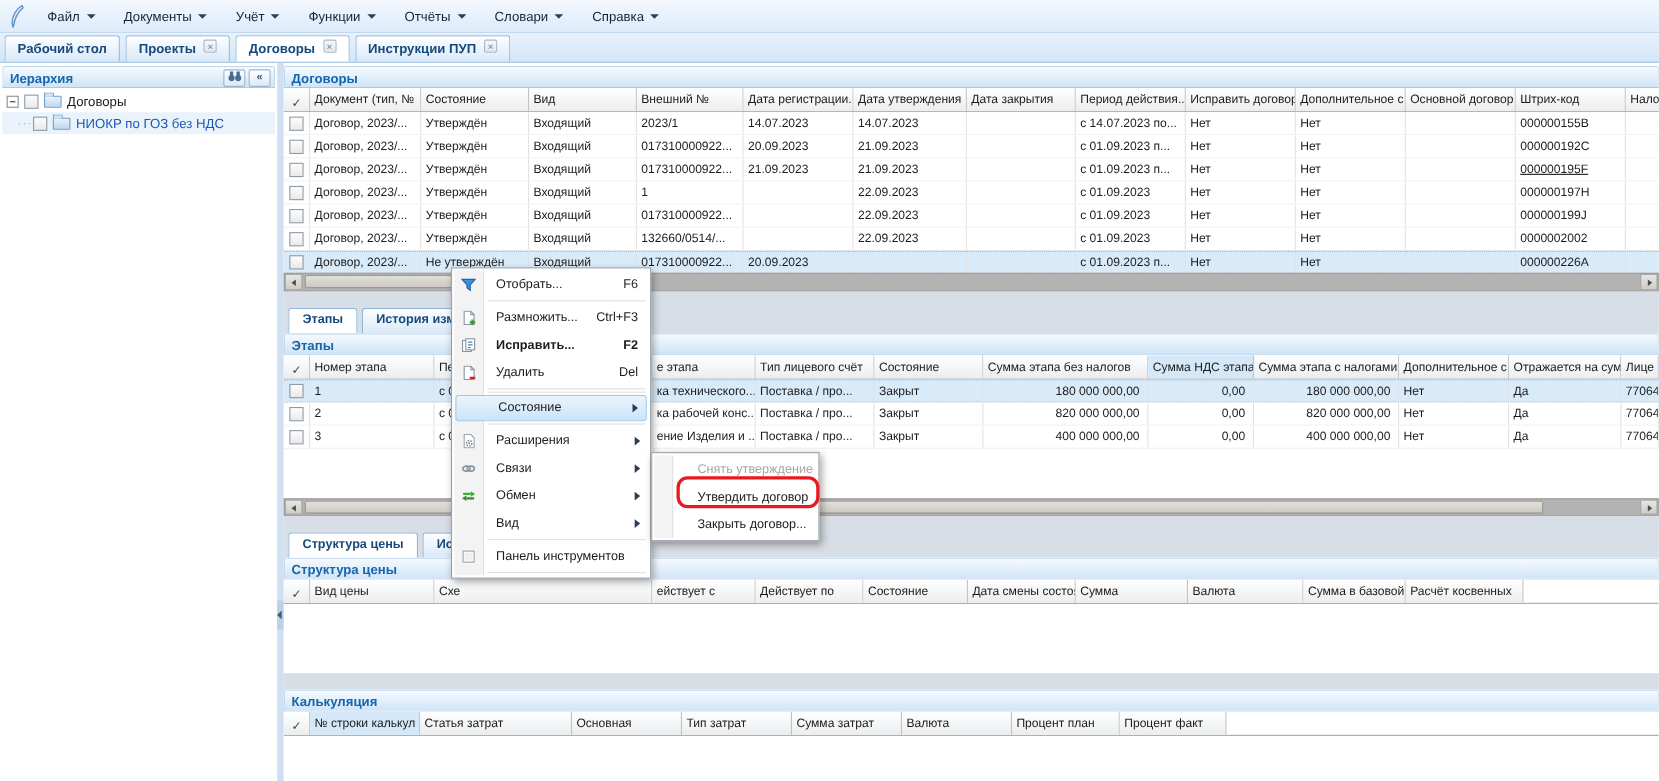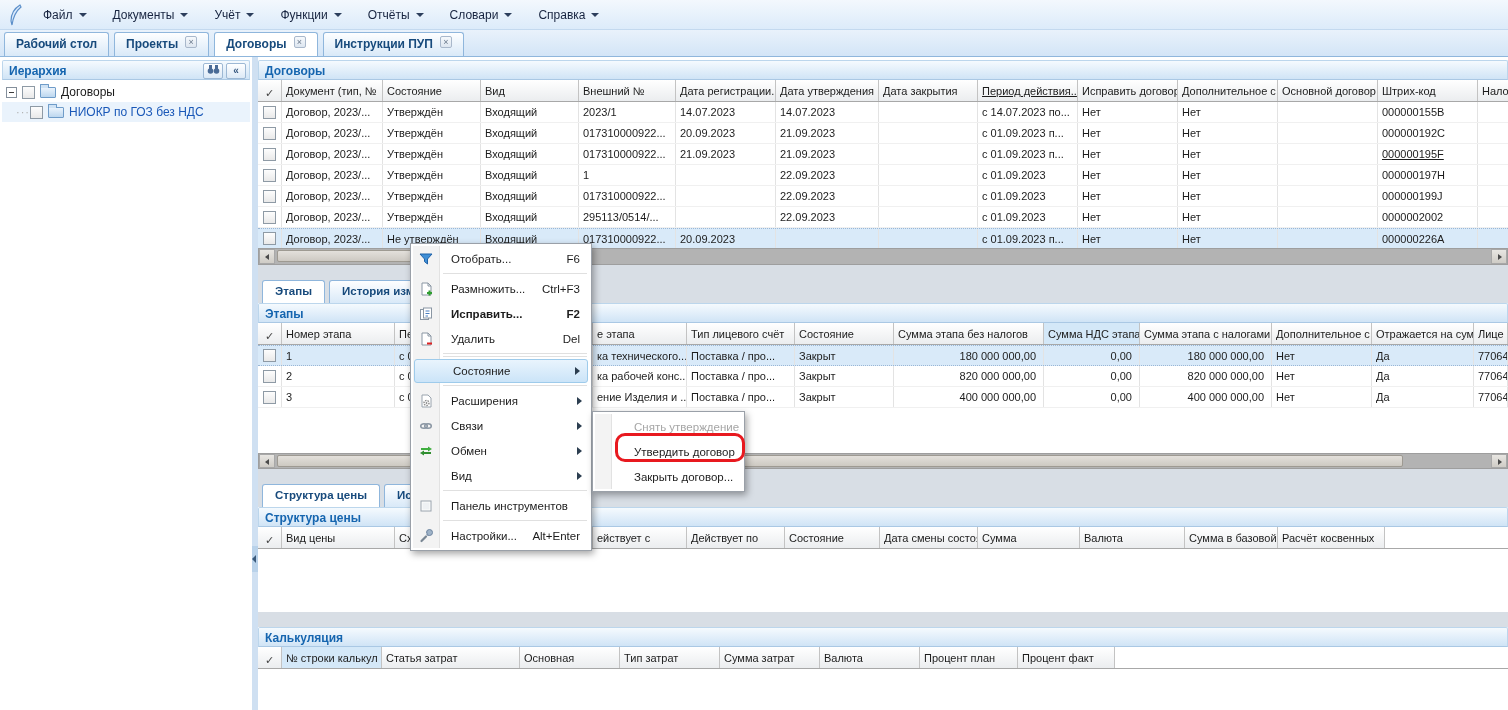--- a/index.html
+++ b/index.html
@@ -216,21 +216,21 @@
 <div class="abs grid" style="left:258px; top:80px; width:1250px; height:168px;">
     <div class="grid-row header">
       <div class="grid-cell cb" style="width: 24px;">✓</div>
       <div class="grid-cell" style="width: 101px;">Документ (тип, №</div>
       <div class="grid-cell" style="width: 98px;">Состояние</div>
       <div class="grid-cell" style="width: 98px;">Вид</div>
       <div class="grid-cell" style="width: 97px;">Внешний №</div>
       <div class="grid-cell" style="width: 100px;">Дата регистрации.</div>
       <div class="grid-cell" style="width: 103px;">Дата утверждения</div>
       <div class="grid-cell" style="width: 99px;">Дата закрытия</div>
-      <div class="grid-cell" style="width: 100px; text-decoration: underline;">Период действия..</div>
+      <div class="grid-cell" style="width: 100px;">Период действия..</div>
       <div class="grid-cell" style="width: 100px;">Исправить договор</div>
       <div class="grid-cell" style="width: 100px;">Дополнительное с</div>
       <div class="grid-cell" style="width: 100px;">Основной договор</div>
       <div class="grid-cell" style="width: 100px;">Штрих-код</div>
       <div class="grid-cell" style="width: 32px;">Нало</div>
     </div>
     <div class="grid-row">
       <div class="grid-cell cb" style="width: 24px;">
         <span class="checkbox"></span>
       </div>
@@ -320,21 +320,21 @@
       <div class="grid-cell" style="width: 100px;">000000199J</div>
       <div class="grid-cell" style="width: 32px;"></div>
     </div>
     <div class="grid-row">
       <div class="grid-cell cb" style="width: 24px;">
         <span class="checkbox"></span>
       </div>
       <div class="grid-cell" style="width: 101px;">Договор, 2023/...</div>
       <div class="grid-cell" style="width: 98px;">Утверждён</div>
       <div class="grid-cell" style="width: 98px;">Входящий</div>
-      <div class="grid-cell" style="width: 97px;">295113/0514/...</div>
+      <div class="grid-cell" style="width: 97px;">132660/0514/...</div>
       <div class="grid-cell" style="width: 100px;"></div>
       <div class="grid-cell" style="width: 103px;">22.09.2023</div>
       <div class="grid-cell" style="width: 99px;"></div>
       <div class="grid-cell" style="width: 100px;">с 01.09.2023</div>
       <div class="grid-cell" style="width: 100px;">Нет</div>
       <div class="grid-cell" style="width: 100px;">Нет</div>
       <div class="grid-cell" style="width: 100px;"></div>
       <div class="grid-cell" style="width: 100px;">0000002002</div>
       <div class="grid-cell" style="width: 32px;"></div>
     </div>
@@ -563,28 +563,20 @@
     </div>
     <div class="msep"></div>
     <div class="mi">
       <span class="ic"><svg width="14" height="14" viewBox="0 0 14 14">
           <rect x="2" y="2" width="10" height="10" fill="#fdfdfd" stroke="#9aa4ae"></rect>
           <rect x="3.5" y="3.5" width="7" height="7" fill="#eef1f4"></rect>
         </svg></span>
       <span class="ml">Панель инструментов</span>
     </div>
     <div class="msep"></div>
-    <div class="mi">
-      <span class="ic"><svg width="14" height="14" viewBox="0 0 14 14">
-          <path d="M2.5 12l4.5-4.5" stroke="#7a8794" stroke-width="2.2" stroke-linecap="round"></path>
-          <path d="M7.5 3.5A3 3 0 1 1 10.5 6.5L8 6 8 3.5Z" fill="#9fb3c8" stroke="#6d84a0"></path>
-        </svg></span>
-      <span class="ml">Настройки...</span>
-      <span class="ms">Alt+Enter</span>
-    </div>
   </div>
 <div id="submenu" class="abs">
     <div class="mi disabled">
       <span class="ic"></span>
       <span class="ml">Снять утверждение</span>
     </div>
     <div class="mi">
       <span class="ic"></span>
       <span class="ml">Утвердить договор</span>
     </div>

